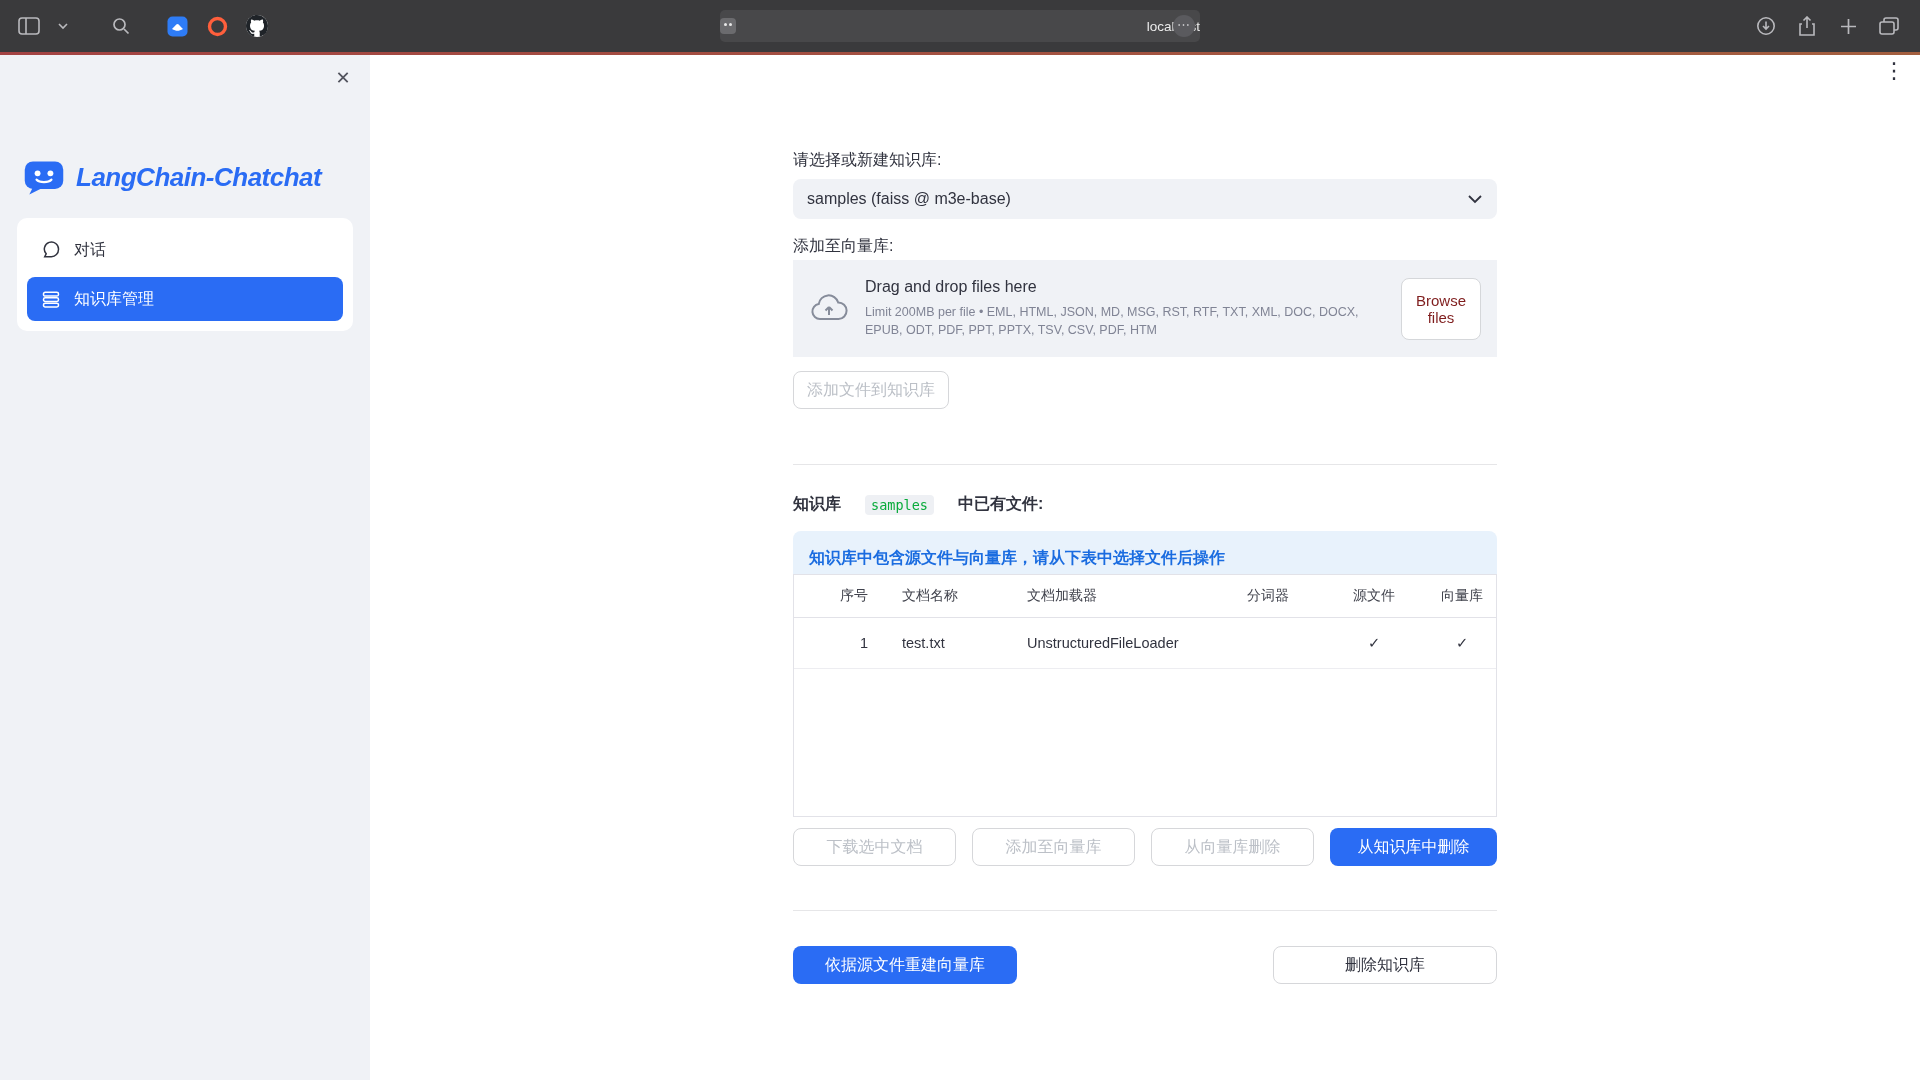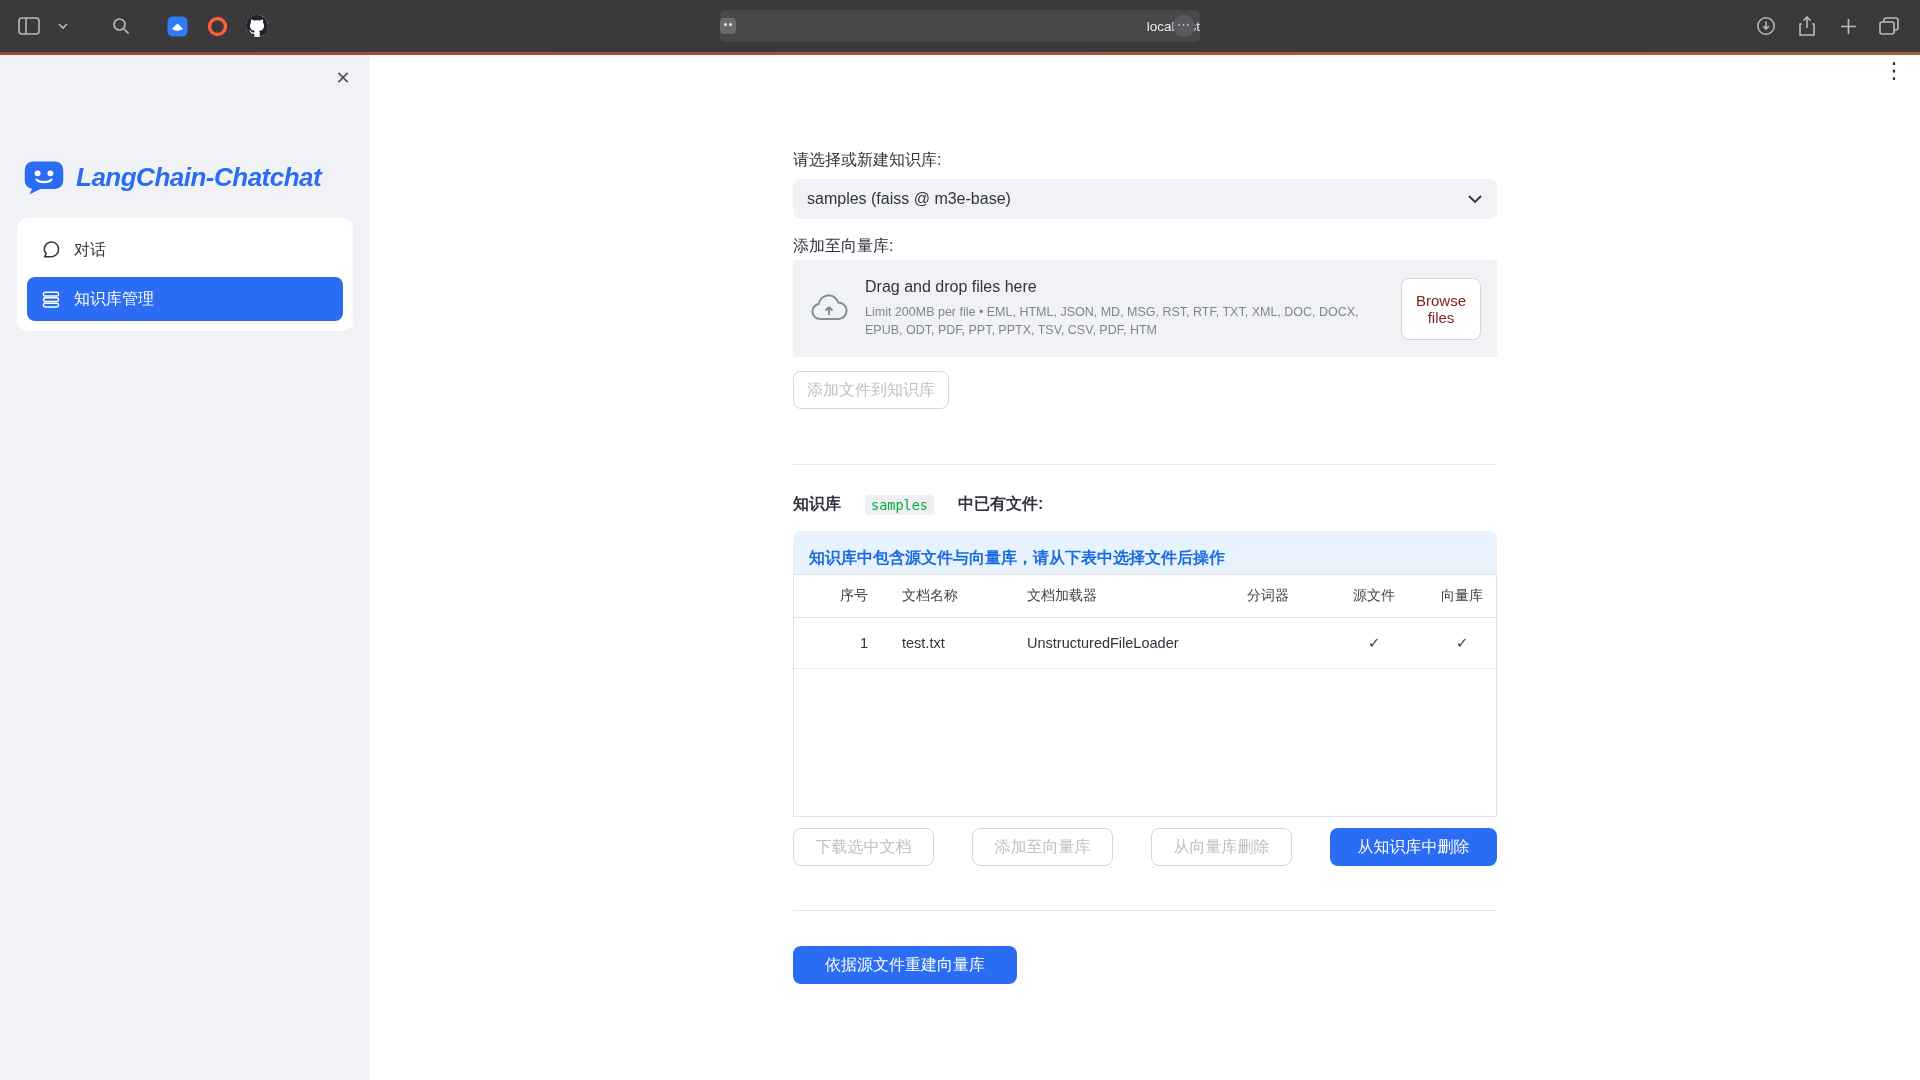--- a/index.html
+++ b/index.html
@@ -96,21 +96,21 @@
   .th + .th::before{ content:""; position:absolute; left:0; top:11px; bottom:11px; width:1px;
     background:#e4e4e9; }
   .c1{ flex:0 0 88px; text-align:right; padding-right:14px; }
   .c2{ flex:0 0 129px; padding-left:20px; }
   .c3{ flex:0 0 205px; padding-left:16px; }
   .c4{ flex:0 0 104px; text-align:center; }
   .c5{ flex:0 0 108px; text-align:center; }
   .c6{ flex:0 0 68px;  text-align:center; }
 
   .actions{ top:773px; display:flex; justify-content:space-between; }
-  .actions .btn{ width:141px; }
+  .actions .btn{ width:163px; }
   .actions .btn:last-child{ width:167px; }
 
   .bottom-row{ top:891px; display:flex; justify-content:space-between; }
   .bottom-row .btn{ width:224px; }
 
   svg{ display:block; }
 </style>
 </head>
 <body>
 
@@ -297,16 +297,17 @@
       <div class="btn disabled">下载选中文档</div>
       <div class="btn disabled">添加至向量库</div>
       <div class="btn disabled">从向量库删除</div>
       <div class="btn primary">从知识库中删除</div>
     </div>
 
     <div class="m-abs divider div2"></div>
 
     <div class="m-abs bottom-row">
       <div class="btn primary">依据源文件重建向量库</div>
+      <div class="btn">删除知识库</div>
     </div>
 
   </div>
 </div>
 
 </body></html>

